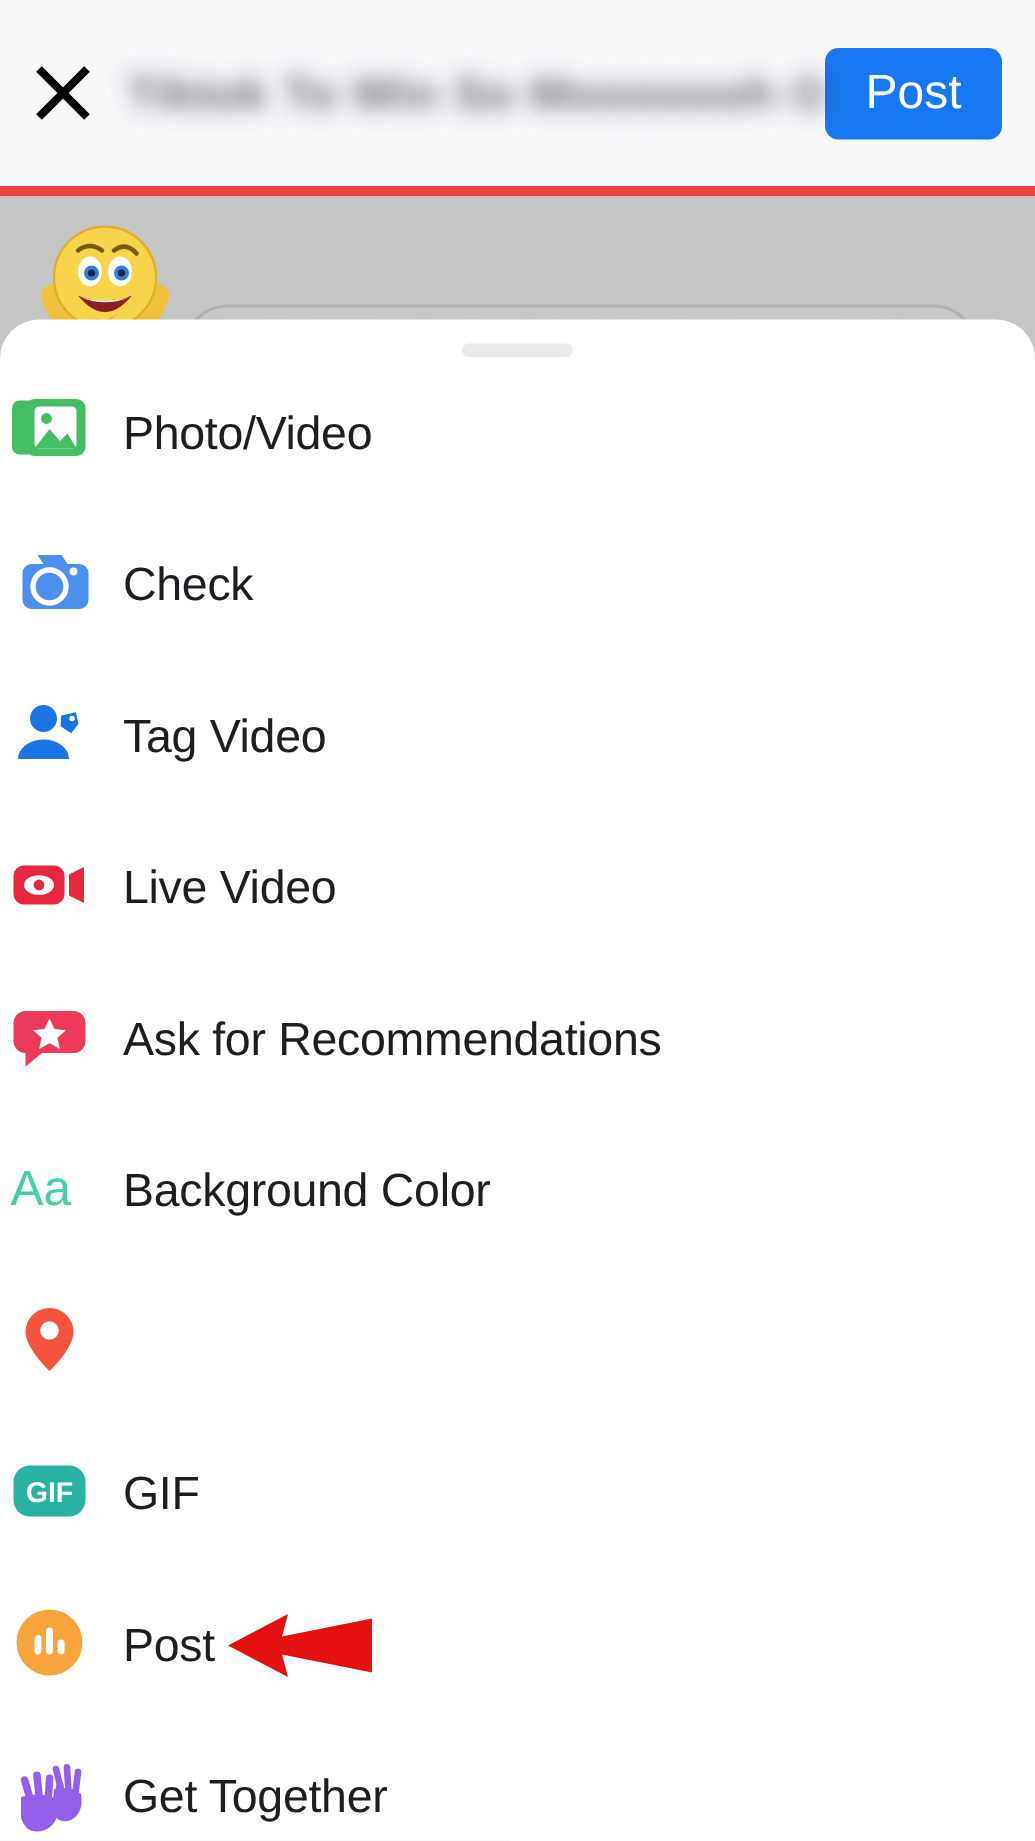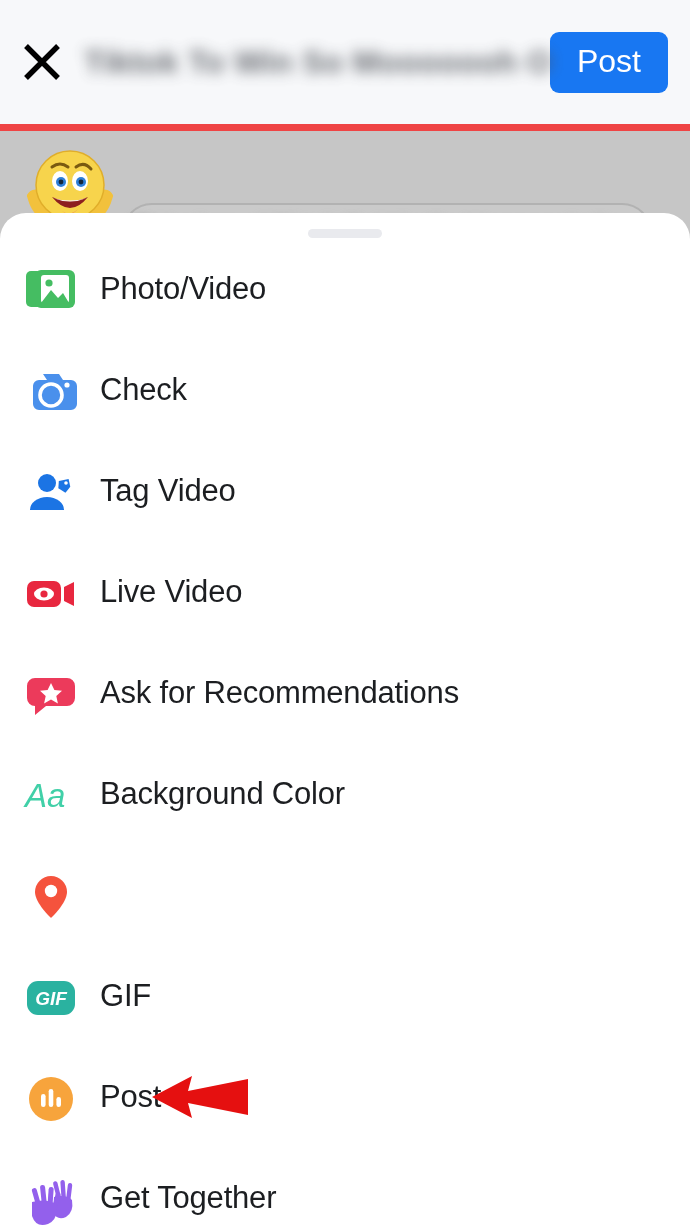--- a/index.html
+++ b/index.html
@@ -111,26 +111,26 @@
   }
   #menu-list {
     position:absolute; left:0; top:25px;
     width:690px;
   }
   .menu-row {
     position:relative;
     height:101px;
     display:flex;
     align-items:center;
-    padding-left:20px;
+    padding-left:2px;
   }
   .row-icon {
     flex:0 0 auto;
     width:62px; height:62px;
-    display:flex; align-items:flex-end; justify-content:center;font-style:italic;
+    display:flex; align-items:flex-start; justify-content:center;
   }
   .row-icon svg { display:block; }
   .row-label {
     margin-left:18px;
     font-size:31px;
     color:#1c1e21;
     letter-spacing:-.2px;
     white-space:nowrap;
   }
   

